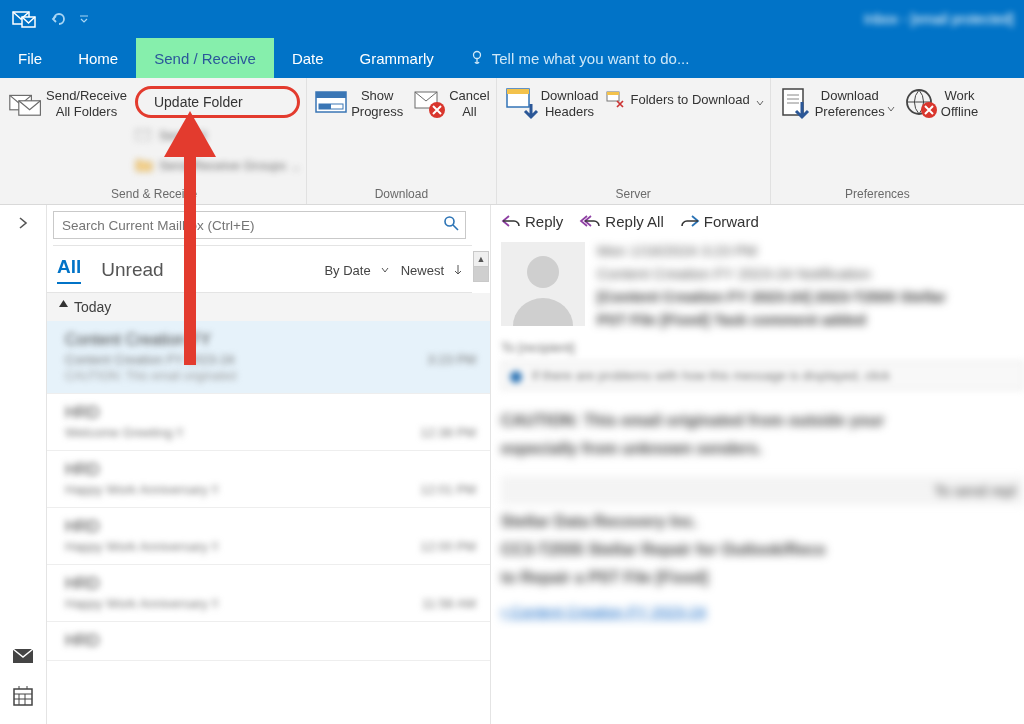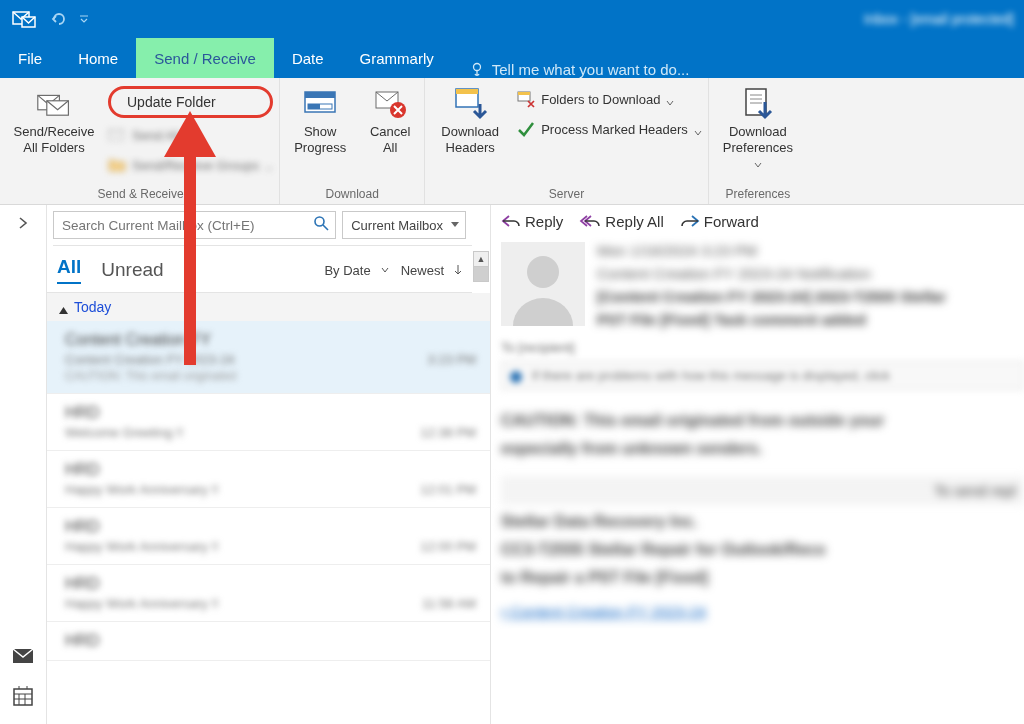--- a/index.html
+++ b/index.html
@@ -7,27 +7,27 @@
   .titlebar { background: #0173c7; height: 38px; display: flex; align-items: center; padding: 0 10px; color: #fff; }
   .titlebar-left { display: flex; align-items: center; gap: 12px; }
   .title-icon { width: 28px; height: 22px; display: flex; align-items: center; justify-content: center; }
   .title-icon svg { width: 24px; height: 20px; }
   .undo-icon { width: 18px; height: 18px; }
   .dropdown-arrow { width: 8px; height: 8px; color: #fff; display:flex; align-items:center; justify-content:center;}
   .titlebar-right { margin-left: auto; filter: blur(3px); font-size: 14px; }
   .menubar { background: #0173c7; height: 40px; display: flex; align-items: stretch; color:#fff; }
   .menu-item { padding: 0 18px; display: flex; align-items: center; font-size: 15px; cursor: pointer; }
   .menu-item.active { background: #86efac; color: #2b579a; }
-  .tell-me { color: #cfe8f8; font-size: 15px; display:flex; align-items:flex-end; gap:6px; padding-left:18px; }
+  .tell-me { color: #cfe8f8; font-size: 15px; display:flex; align-items:center; gap:6px; padding-left:18px; }
   .ribbon { background: #f3f3f3; border-bottom: 1px solid #d9d9d9; height: 127px; display: flex; padding-left: 2px; }
   .ribbon-group { display: flex; flex-direction: column; align-items: center; padding: 4px 6px 0 6px; border-right: 1px solid #e1e1e1; }
   .ribbon-group:last-child { border-right: none; }
   .ribbon-group-body { flex: 1; display: flex; align-items: flex-start; gap: 8px; }
   .ribbon-group-label { font-size: 12px; color: #6a6a6a; padding: 2px 0 3px; }
-  .rb-big { display: flex; flex-direction: column; align-items: center; justify-content: flex-start; gap: 2px; cursor: pointer; min-width: 70px; padding-top: 4px;}
+  .rb-big { display: flex; flex-direction: row; align-items: center; justify-content: flex-start; gap: 2px; cursor: pointer; min-width: 70px; padding-top: 4px;}
   .rb-big .icon-slot { width: 36px; height: 36px; display:flex; align-items:center; justify-content:center; }
   .rb-big .lbl { font-size: 13px; color: #333; text-align: center; line-height: 1.2; }
   .rb-small { display: flex; flex-direction: column; gap: 4px; padding-top:4px;}
   .rb-row { display: flex; align-items: center; gap: 6px; font-size: 13px; color: #333; cursor: pointer; white-space: nowrap; height: 26px;}
   .rb-row .sm-icon { width: 18px; height: 18px; display:flex; align-items:center; justify-content:center; }
   .caret { width: 8px; height: 8px; display:inline-block; }
   .caret svg { width:8px; height:8px; }
   .highlight-box { border: 3px solid #e33b2e; border-radius: 16px; padding: 4px 10px; display:flex; align-items:center; gap:6px; background:#f3f3f3; }
   .content { display: flex; height: calc(724px - 38px - 40px - 127px); }
   .navpane { width: 47px; border-right: 1px solid #e4e4e4; display: flex; flex-direction: column; align-items: center; padding-top: 10px; }
@@ -40,21 +40,21 @@
   .search-scope::after { content:""; position:absolute; right:6px; top:10px; width:0;height:0;border-left:4px solid transparent;border-right:4px solid transparent;border-top:5px solid #666;}
   .filterbar { display:flex; align-items:center; padding: 10px 10px 8px 10px; gap:20px; border-bottom:1px solid #e4e4e4; position:relative;}
   .filter-all { color:#0173c7; font-size:19px; font-weight:600; border-bottom:2px solid #0173c7; padding-bottom:4px;}
   .filter-unread { color:#555; font-size:19px; }
   .filter-right { margin-left:auto; display:flex; gap:12px; font-size:13px; color:#444; align-items:center;}
   .fr-item { display:flex; align-items:center; gap:10px; cursor:pointer;}
   .scroll-stub { width:18px; display:flex; flex-direction:column; align-items:center; }
   .scroll-stub .arrow-up, .scroll-stub .arrow-down { width:16px;height:16px;border:1px solid #c9c9c9;background:#efefef;display:flex;align-items:center;justify-content:center;font-size:9px;color:#555;}
   .scroll-stub .thumb { width:16px;height:16px;background:#cfcfcf;border:1px solid #c9c9c9; margin-top:-1px;}
   .msglist { flex:1; overflow:hidden; }
-  .today-hdr { background:#f4f4f4; padding:6px 12px; font-size:14px; color:#1d4ed8; display:flex; align-items:flex-end; gap:6px;}
+  .today-hdr { background:#f4f4f4; padding:6px 12px; font-size:14px; color:#404040; display:flex; align-items:flex-start; gap:6px;}
   .msg { padding:10px 14px 10px 18px; border-bottom:1px solid #eee; }
   .msg.selected { background:#e6f2fa; }
   .msg .line1 { font-size:16px; color:#444; filter:blur(3px); }
   .msg .line2 { font-size:13px; color:#777; filter:blur(3px); display:flex; justify-content:space-between; margin-top:3px;}
   .msg .line3 { font-size:12px; color:#999; filter:blur(3px); margin-top:2px;}
   .reading { flex:1; padding: 8px 0 0 10px; border-left:1px solid #e4e4e4; overflow:hidden;}
   .rp-actions { display:flex; gap:16px; align-items:center; padding-bottom:6px;}
   .rp-act { display:flex; align-items:center; gap:4px; font-size:15px; color:#333; cursor:pointer;}
   .rp-header { display:flex; gap:12px; padding-top:6px; }
   .avatar { width:84px; height:84px; background:#eee; display:flex; align-items:flex-start; justify-content:center; }
@@ -214,51 +214,52 @@
                 <rect x="1" y="2" width="12" height="9" fill="#fff" stroke="#777"></rect>
                 <rect x="1" y="2" width="12" height="3" fill="#f3c24c"></rect>
                 <path d="M11 11 L17 17 M17 11 L11 17" stroke="#c33" stroke-width="1.7"></path>
               </svg>
           </span>
           <span>Folders to Download</span>
           <span class="caret"><svg viewBox="0 0 8 8">
                 <path d="M1 2 L4 6 L7 2" stroke="#666" fill="none"></path>
               </svg></span>
         </div>
-        <div class="rb-row">
-          <span class="sm-icon">
-            <svg viewBox="0 0 18 18">
-                <path d="M2 10 L7 15 L16 3" stroke="#2f8f3d" stroke-width="2.5" fill="none"></path>
-              </svg>
-          </span>
-          <span>Process Marked Headers</span>
-          <span class="caret"><svg viewBox="0 0 8 8">
-                <path d="M1 2 L4 6 L7 2" stroke="#666" fill="none"></path>
-              </svg></span>
-        </div>
       </div>
     </div>
     <div class="ribbon-group-label">Server</div>
   </div>
 
   <div class="ribbon-group" style="border-right:none;">
     <div class="ribbon-group-body">
       <div class="rb-big" style="min-width:86px;">
         <span class="icon-slot">
           <svg viewBox="0 0 36 36">
               <rect x="6" y="3" width="20" height="26" fill="#fff" stroke="#444" stroke-width="1.5"></rect>
               <path d="M10 9 H22 M10 13 H22 M10 17 H22" stroke="#888"></path>
               <path d="M25 16 L25 30 M19 25 L25 31 L31 25" stroke="#2b5797" stroke-width="3" fill="none"></path>
             </svg>
         </span>
         <span class="lbl" style="white-space:pre-line;">Download
 Preferences</span>
         <span class="caret" style="margin-top:-2px;"><svg viewBox="0 0 8 8">
               <path d="M1 2 L4 6 L7 2" stroke="#666" fill="none"></path>
             </svg></span>
+      </div>
+      <div class="rb-big" style="min-width:60px;">
+        <span class="icon-slot">
+          <svg viewBox="0 0 36 36">
+              <circle cx="16" cy="16" r="12" fill="none" stroke="#444" stroke-width="1.8"></circle>
+              <path d="M4 16 H28 M16 4 A18 18 0 0 1 16 28 M16 4 A18 18 0 0 0 16 28" stroke="#444" fill="none"></path>
+              <circle cx="26" cy="24" r="8" fill="#d9362d"></circle>
+              <path d="M22 20 L30 28 M30 20 L22 28" stroke="#fff" stroke-width="2"></path>
+            </svg>
+        </span>
+        <span class="lbl" style="white-space:pre-line;">Work
+Offline</span>
       </div>
     </div>
     <div class="ribbon-group-label">Preferences</div>
   </div>
 </div>
 
 <div class="content">
 
   <div class="navpane">
     <span style="color:#555;">
@@ -287,23 +288,20 @@
       <div style="flex:1;">
         <div class="searchbar">
           <div class="search-input-wrap">
             <input class="search-input" placeholder="Search Current Mailbox (Ctrl+E)" style="">
             <span>
               <svg width="16" height="16" viewBox="0 0 16 16">
                   <circle cx="6.5" cy="6.5" r="4.5" fill="none" stroke="#2b73b5" stroke-width="1.6"></circle>
                   <path d="M10 10 L15 15" stroke="#2b73b5" stroke-width="1.6"></path>
                 </svg>
             </span>
-          </div>
-          <div class="search-scope">
-            <span>Current Mailbox</span>
           </div>
         </div>
         <div class="filterbar">
           <span class="filter-all">All</span>
           <span class="filter-unread">Unread</span>
           <div class="filter-right">
             <span class="fr-item">
                 <span>By Date</span>
                 <svg width="8" height="8" viewBox="0 0 8 8">
                   <path d="M1 2 L4 6 L7 2" stroke="#555" fill="none"></path>

